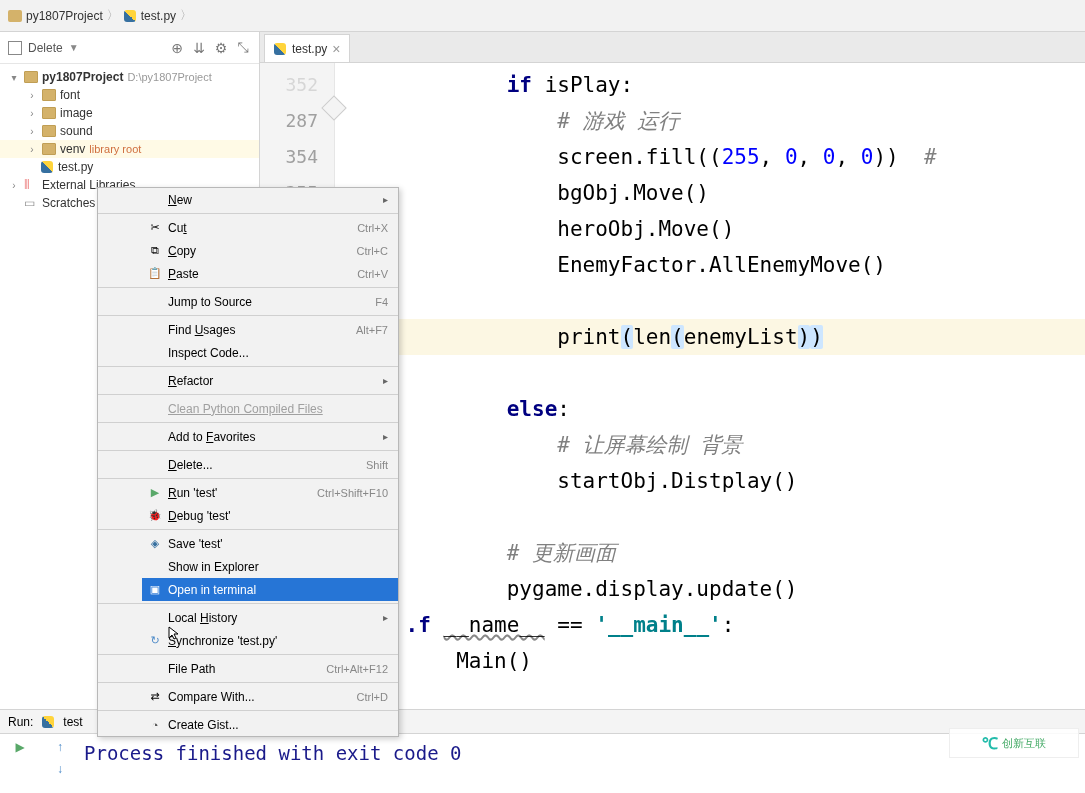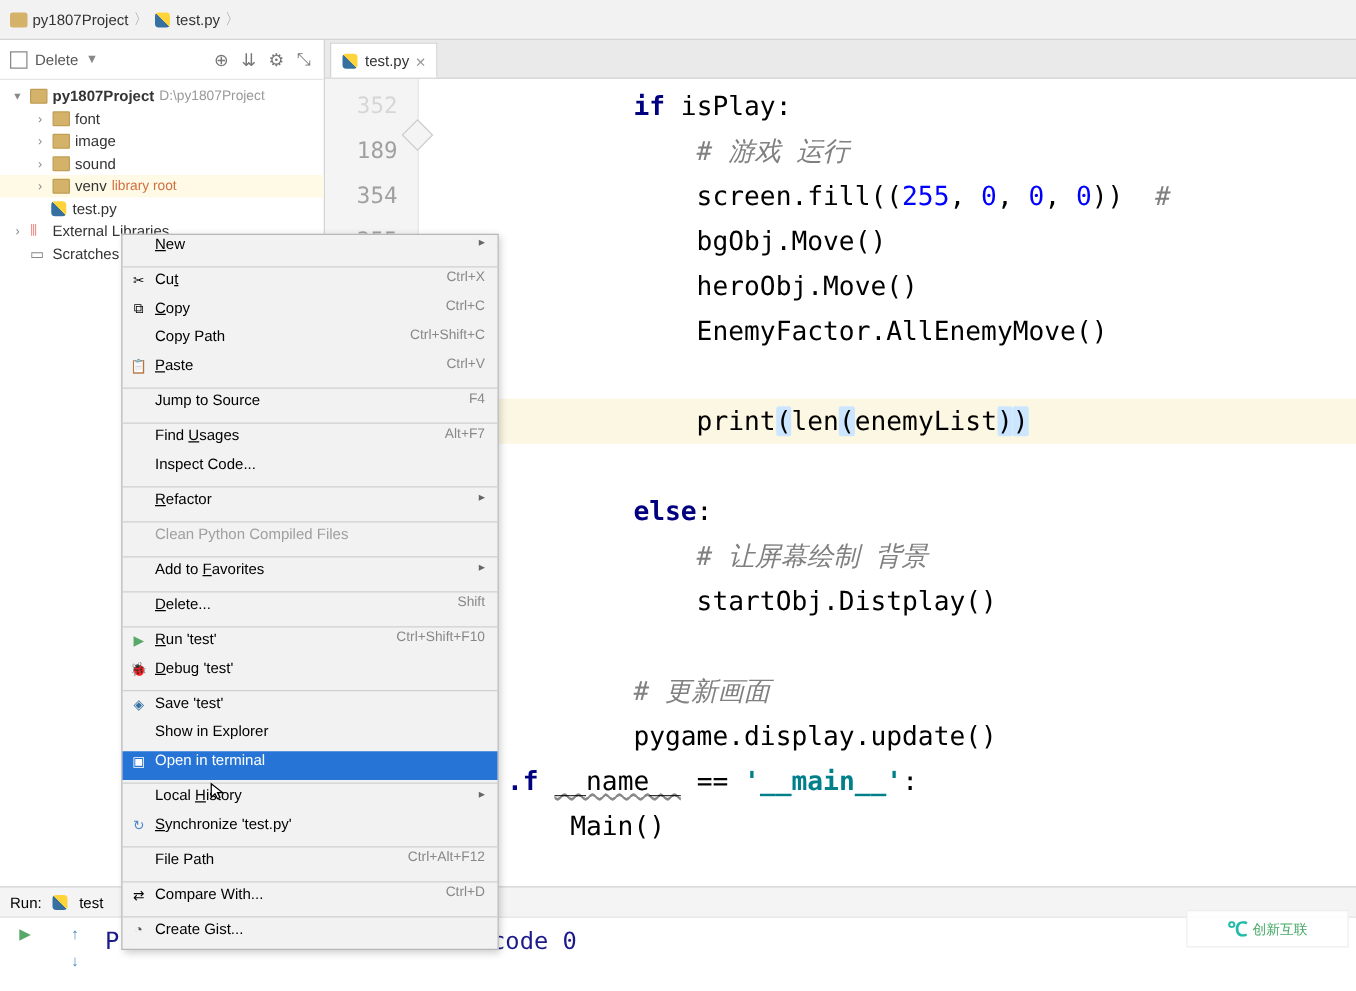--- a/index.html
+++ b/index.html
@@ -63,23 +63,23 @@
     .run-side { width: 40px; display: flex; flex-direction: column; align-items: center; padding-top: 4px; gap: 4px; }
     .run-side2 { width: 40px; display: flex; flex-direction: column; align-items: center; padding-top: 4px; gap: 4px; }
     .run-btn { width: 18px; height: 18px; display: flex; align-items: center; justify-content: center; cursor: pointer; }
     .run-play { color: #59a869; font-size: 12px; }
     .run-up { color: #4a88c7; font-size: 12px; }
     .run-down { color: #4a88c7; font-size: 12px; }
     .run-output { flex: 1; font-family: "Consolas", monospace; font-size: 19px; color: #1a1a8a; padding: 8px 4px; }
     .run-tab-bar { position: absolute; bottom: 60px; left: 0; height: 24px; display: flex; align-items: center; padding: 0 8px; gap: 8px; border-top: 1px solid #d4d4d4; background: #f4f4f4; width: 100%; }
 
     .context-menu { position: absolute; left: 97px; top: 187px; width: 302px; background: #f2f2f2; border: 1px solid #b8b8b8; box-shadow: 2px 2px 6px rgba(0,0,0,0.2); z-index: 100; font-size: 12px; }
-    .menu-item { height: 23px; display: flex; align-items: flex-start; padding: 0 10px 0 26px; position: relative; cursor: pointer; }
+    .menu-item { height: 23px; display: flex; align-items: center; padding: 0 10px 0 26px; position: relative; cursor: pointer; margin-left: 44px; }
     .menu-item.selected-item { background: #2675d6; color: #fff; }
-    .menu-item.disabled { color: #a0a0a0; }
+    .menu-item.disabled { color: #a0a0a0; text-decoration: underline; }
     .menu-sep { height: 1px; background: #d0d0d0; margin: 2px 0; }
     .menu-icon { position: absolute; left: 5px; width: 16px; height: 16px; display: flex; align-items: center; justify-content: center; font-size: 11px; }
     .menu-label { flex: 1; }
     .menu-shortcut { color: #888; font-size: 11px; }
     .menu-arrow { font-size: 10px; color: #666; }
     .underline-letter { text-decoration: underline; }
     .icon-run { color: #59a869; }
     .icon-debug { color: #a87f2e; }
     .icon-python { color: #3670a0; }
     .icon-sync { color: #4a88c7; }
@@ -174,21 +174,21 @@
     <div class="tabs-bar">
       <div class="tab">
         <span class="file-icon-py"></span>
         <span>test.py</span>
         <span class="tab-close">×</span>
       </div>
     </div>
     <div class="code-area">
       <div class="gutter">
         <div style="opacity:.35">352</div>
-        <div>189</div>
+        <div>287</div>
         <div>354</div>
         <div>355</div>
         <div class="gutter-marker"></div>
       </div>
       <div class="code"><div class="code-line">            <span class="kw">if</span> isPlay:</div><div class="code-line">                <span class="comment"># 游戏 运行</span></div><div class="code-line">                screen.fill((<span class="num">255</span>, <span class="num">0</span>, <span class="num">0</span>, <span class="num">0</span>))  <span class="comment">#</span></div><div class="code-line">                bgObj.Move()</div><div class="code-line">                heroObj.Move()</div><div class="code-line">                EnemyFactor.AllEnemyMove()</div><div class="code-line"> </div><div class="code-line hl">                print<span class="sel-bracket">(</span>len<span class="sel-bracket">(</span>enemyList<span class="sel-bracket">)</span><span class="sel-bracket">)</span></div><div class="code-line"> </div><div class="code-line">            <span class="kw">else</span>:</div><div class="code-line">                <span class="comment"># 让屏幕绘制 背景</span></div><div class="code-line">                startObj.Distplay()</div><div class="code-line"> </div><div class="code-line">            <span class="comment"># 更新画面</span></div><div class="code-line">            pygame.display.update()</div><div class="code-line">    <span class="kw">.f</span> <span class="underline-wave">__name__</span> == <span class="str">'__main__'</span>:</div><div class="code-line">        Main()</div></div>
     </div>
     <div class="code-breadcrumb">
       <span>ain()</span>
       <span class="breadcrumb-sep">〉</span>
       <span>while True</span>
@@ -225,24 +225,20 @@
       <span class="menu-icon ">✂</span>
       <span class="menu-label">Cu<span class="underline-letter">t</span></span>
       <span class="menu-shortcut">Ctrl+X</span>
     </div>
     <div class="menu-item">
       <span class="menu-icon ">⧉</span>
       <span class="menu-label"><span class="underline-letter">C</span>opy</span>
       <span class="menu-shortcut">Ctrl+C</span>
     </div>
     <div class="menu-item">
-      <span class="menu-label">Copy Path</span>
-      <span class="menu-shortcut">Ctrl+Shift+C</span>
-    </div>
-    <div class="menu-item">
       <span class="menu-icon ">📋</span>
       <span class="menu-label"><span class="underline-letter">P</span>aste</span>
       <span class="menu-shortcut">Ctrl+V</span>
     </div>
     <div class="menu-sep"></div>
     <div class="menu-item">
       <span class="menu-label">Jump to Source</span>
       <span class="menu-shortcut">F4</span>
     </div>
     <div class="menu-sep"></div>

